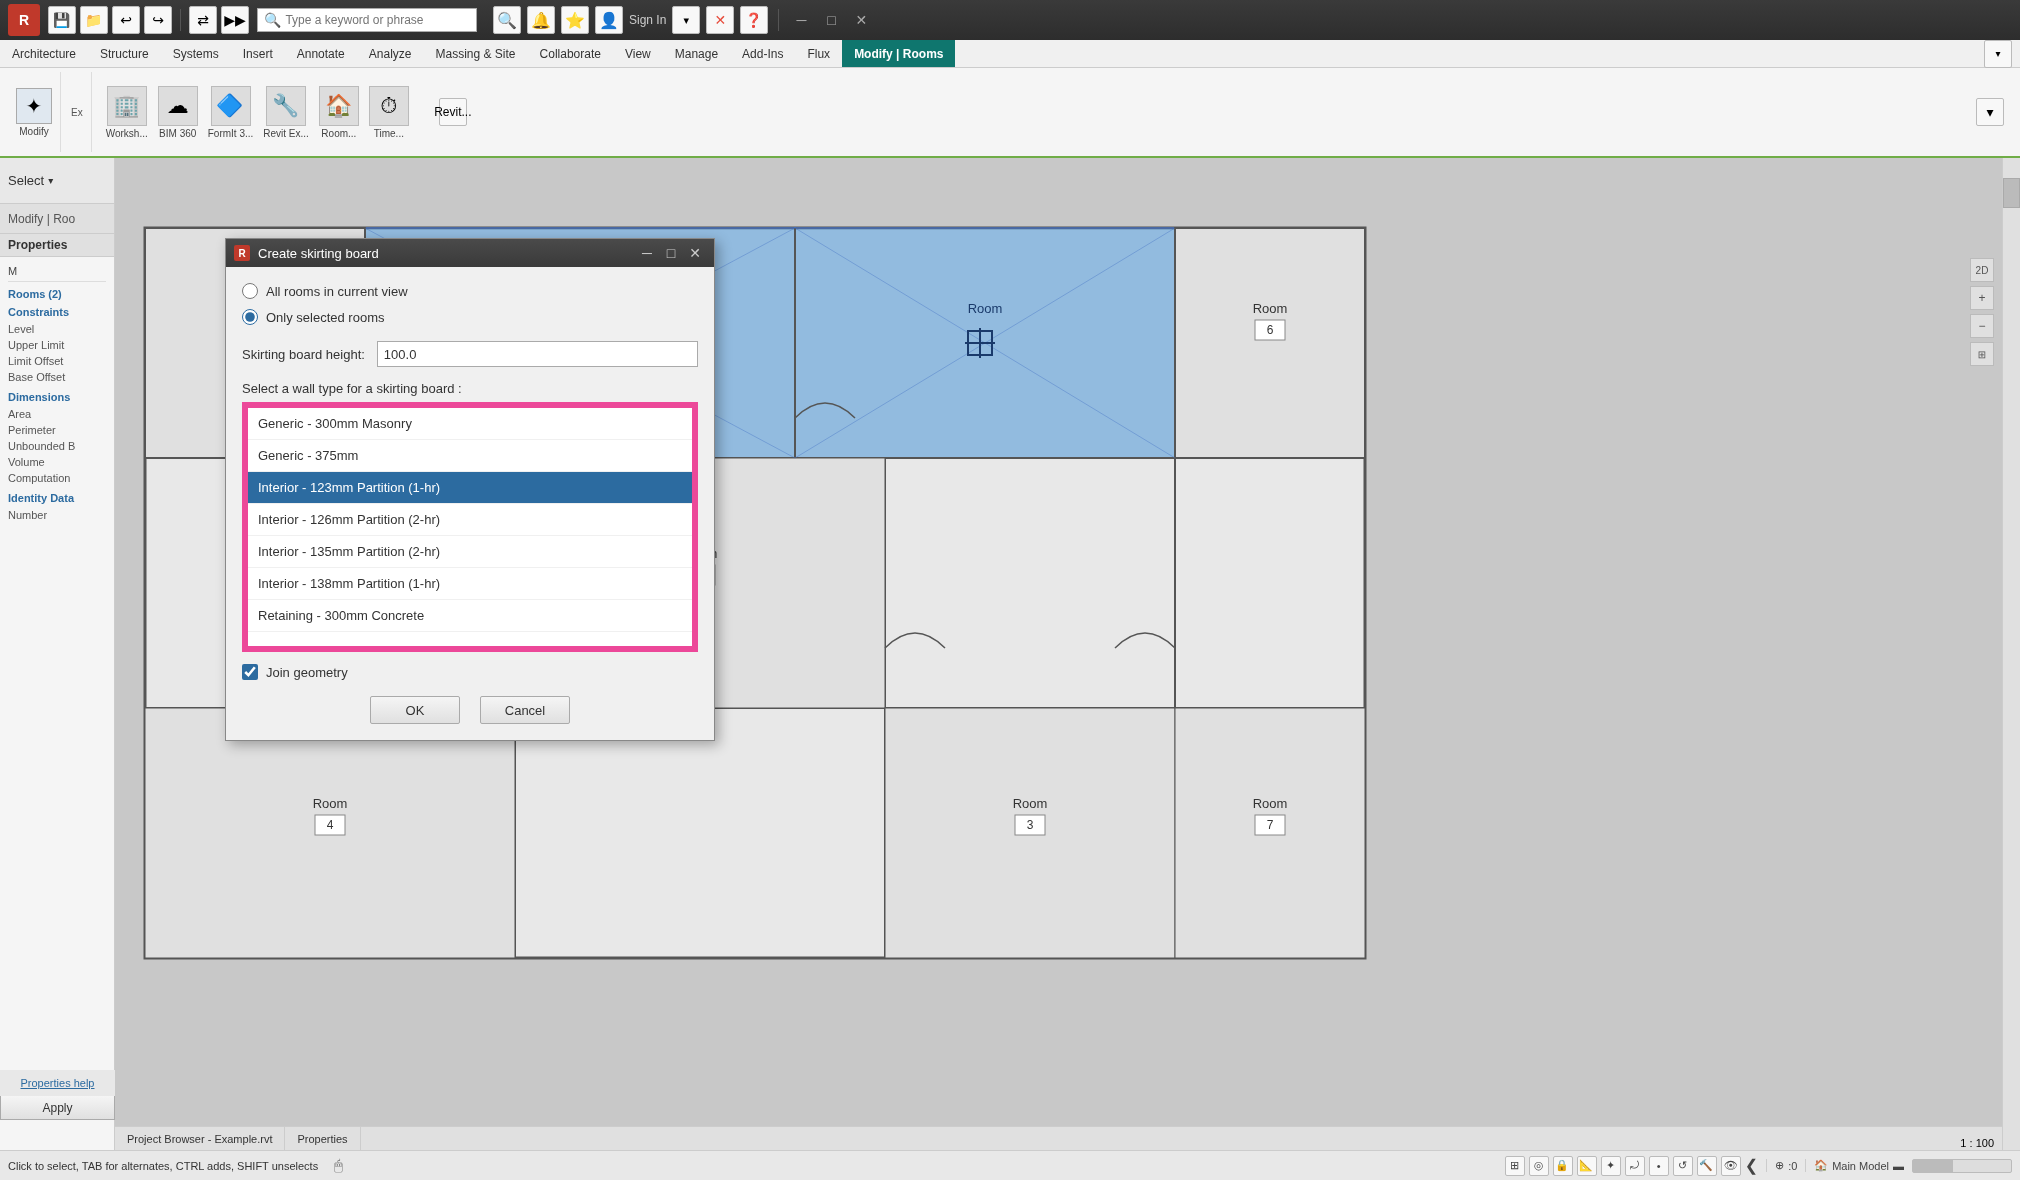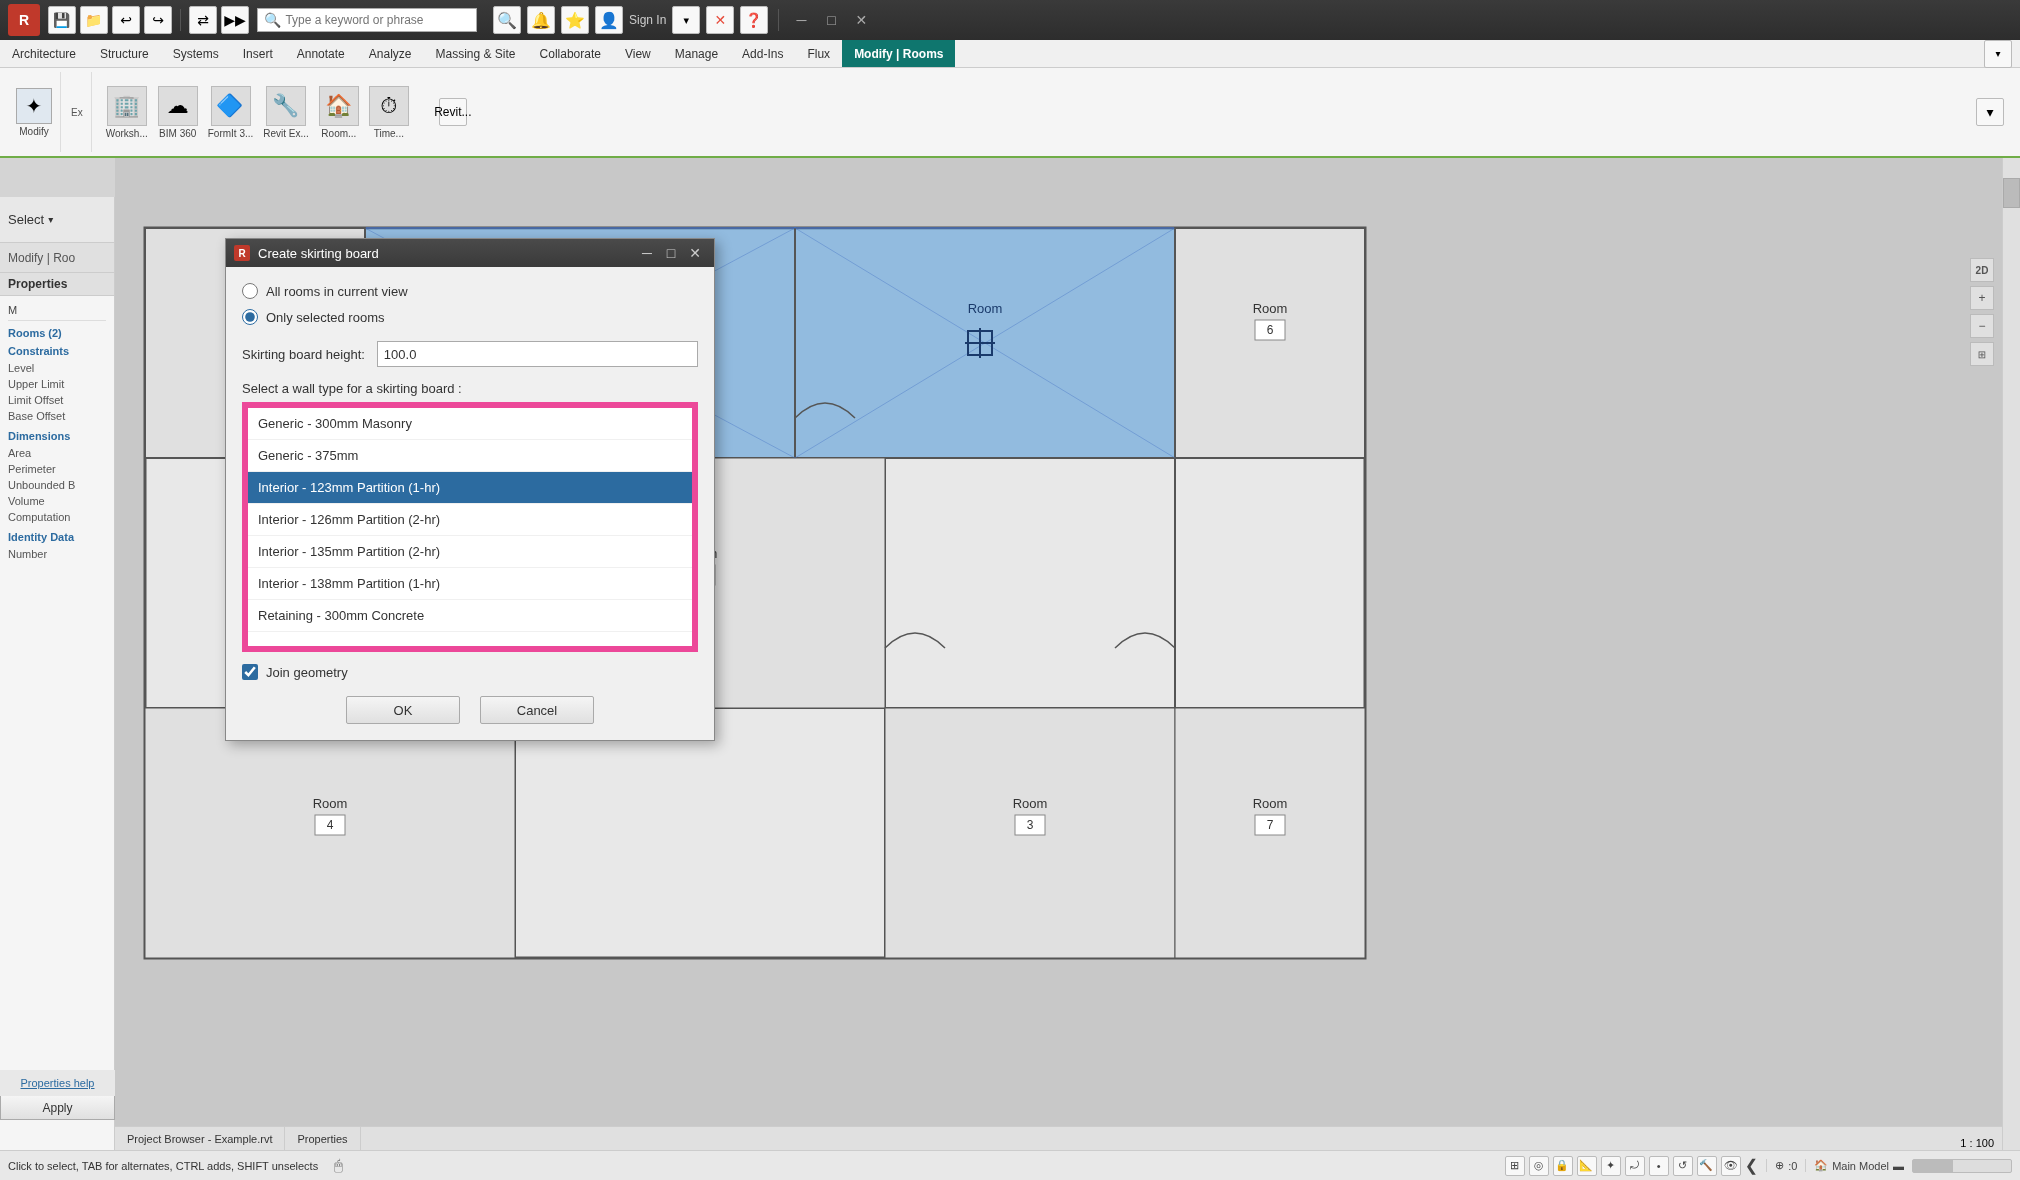--- a/index.html
+++ b/index.html
@@ -105,21 +105,20 @@
       position: relative;
     }
 
     
     .left-panel {
       width: 115px;
       background: #f0f0f0;
       border-right: 1px solid #ccc;
       display: flex;
       flex-direction: column;
-      margin-top: 39px;
     }
     .left-panel-select {
       height: 46px;
       background: #e8e8e8;
       border-bottom: 1px solid #ccc;
       display: flex;
       align-items: center;
       padding: 0 8px;
       font-size: 13px;
       color: #333;
@@ -328,21 +327,21 @@
       cursor: pointer;
       accent-color: #2c6ba0;
     }
     .dialog-buttons {
       display: flex;
       justify-content: center;
       gap: 20px;
       margin-top: 16px;
     }
     .dialog-btn {
-      width: 114px;
+      width: 90px;
       height: 28px;
       border: 1px solid #aaa;
       background: linear-gradient(to bottom, #f5f5f5, #e0e0e0);
       font-size: 13px;
       color: #333;
       cursor: pointer;
       border-radius: 2px;
     }
     .dialog-btn.primary {
       background: linear-gradient(to bottom, #f5f5f5, #e0e0e0);
@@ -705,21 +704,21 @@
       <text x="1135" y="611" text-anchor="middle" font-size="12" fill="#333">7</text>
 
       <path d="M 230 200 Q 260 170 290 200" fill="none" stroke="#555" stroke-width="1.5"></path>
       <path d="M 660 200 Q 690 170 720 200" fill="none" stroke="#555" stroke-width="1.5"></path>
       <path d="M 380 430 Q 410 400 440 430" fill="none" stroke="#555" stroke-width="1.5"></path>
       <path d="M 750 430 Q 780 400 810 430" fill="none" stroke="#555" stroke-width="1.5"></path>
       <path d="M 1040 430 Q 1010 400 980 430" fill="none" stroke="#555" stroke-width="1.5"></path>
     </svg>
 
     <div class="nav-zoom">
-      <div class="nav-btn" style="font-size:10px;font-weight:bold;">2D</div>
+      <div class="nav-btn" style="font-size:10px;font-weight:normal;">2D</div>
       <div class="nav-btn">+</div>
       <div class="nav-btn">−</div>
       <div class="nav-btn" style="font-size:10px;">⊞</div>
     </div>
 
     <div style="position:absolute;right:0;top:0;bottom:0;width:18px;background:#e0e0e0;border-left:1px solid #ccc;">
       <div style="width:100%;height:30px;background:#bbb;border:1px solid #aaa;margin-top:20px;"></div>
     </div>
 
     <div class="dialog">

